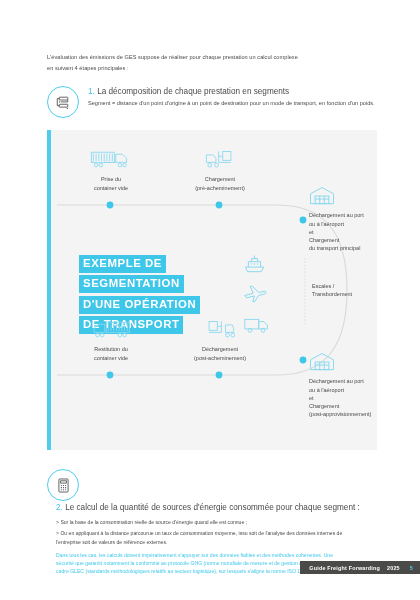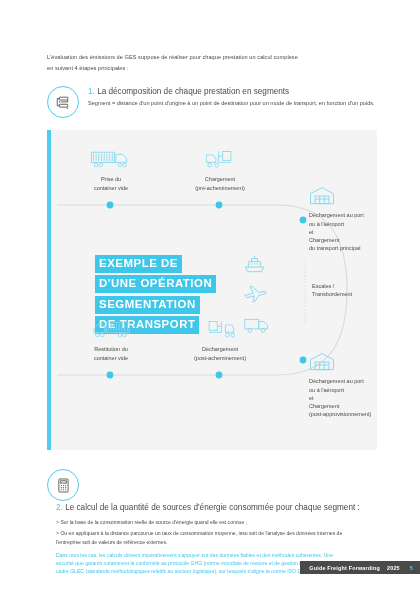--- a/index.html
+++ b/index.html
@@ -111,21 +111,21 @@
     height: 100%;
     background: #4ecdef;
   }
   .panel-svg {
     position: absolute;
     left: 0; top: 0;
   }
 
   .title-block {
     position: absolute;
-    left: 48px;
+    left: 32px;
     top: 125px;
     width: 165px;
   }
   .title-line {
     display: table;
     background: #3fc7ea;
     color: #ffffff;
     font-size: 11.4px;
     font-weight: bold;
     letter-spacing: 0.55px;
@@ -216,22 +216,22 @@
       <circle cx="63" cy="75" r="3.4" fill="#3fc7ea"></circle>
       <circle cx="172" cy="75" r="3.4" fill="#3fc7ea"></circle>
       <circle cx="256" cy="90" r="3.4" fill="#3fc7ea"></circle>
       <circle cx="256" cy="230" r="3.4" fill="#3fc7ea"></circle>
       <circle cx="172" cy="245" r="3.4" fill="#3fc7ea"></circle>
       <circle cx="63" cy="245" r="3.4" fill="#3fc7ea"></circle>
     </svg>
 
     <div class="title-block">
       <div class="title-line">EXEMPLE DE</div>
+      <div class="title-line">SEGMENTATION</div>
       <div class="title-line">D'UNE OPÉRATION</div>
-      <div class="title-line">SEGMENTATION</div>
       <div class="title-line">DE TRANSPORT</div>
     </div>
 
     <div class="node" style="left:26px; top:18px; width:76px;">
       <span class="glyph">
         <svg width="42" height="22" viewBox="0 0 62 32" fill="none" stroke="#8ad9f0" stroke-width="1.3">
           <rect x="2" y="6" width="34" height="15"></rect>
           <path d="M5 8 V19 M9 8 V19 M13 8 V19 M17 8 V19 M21 8 V19 M25 8 V19 M29 8 V19 M33 8 V19"></path>
           <path d="M38 9 H48 L54 15 V21 H38 Z"></path>
           <circle cx="9" cy="25" r="2.6"></circle>

